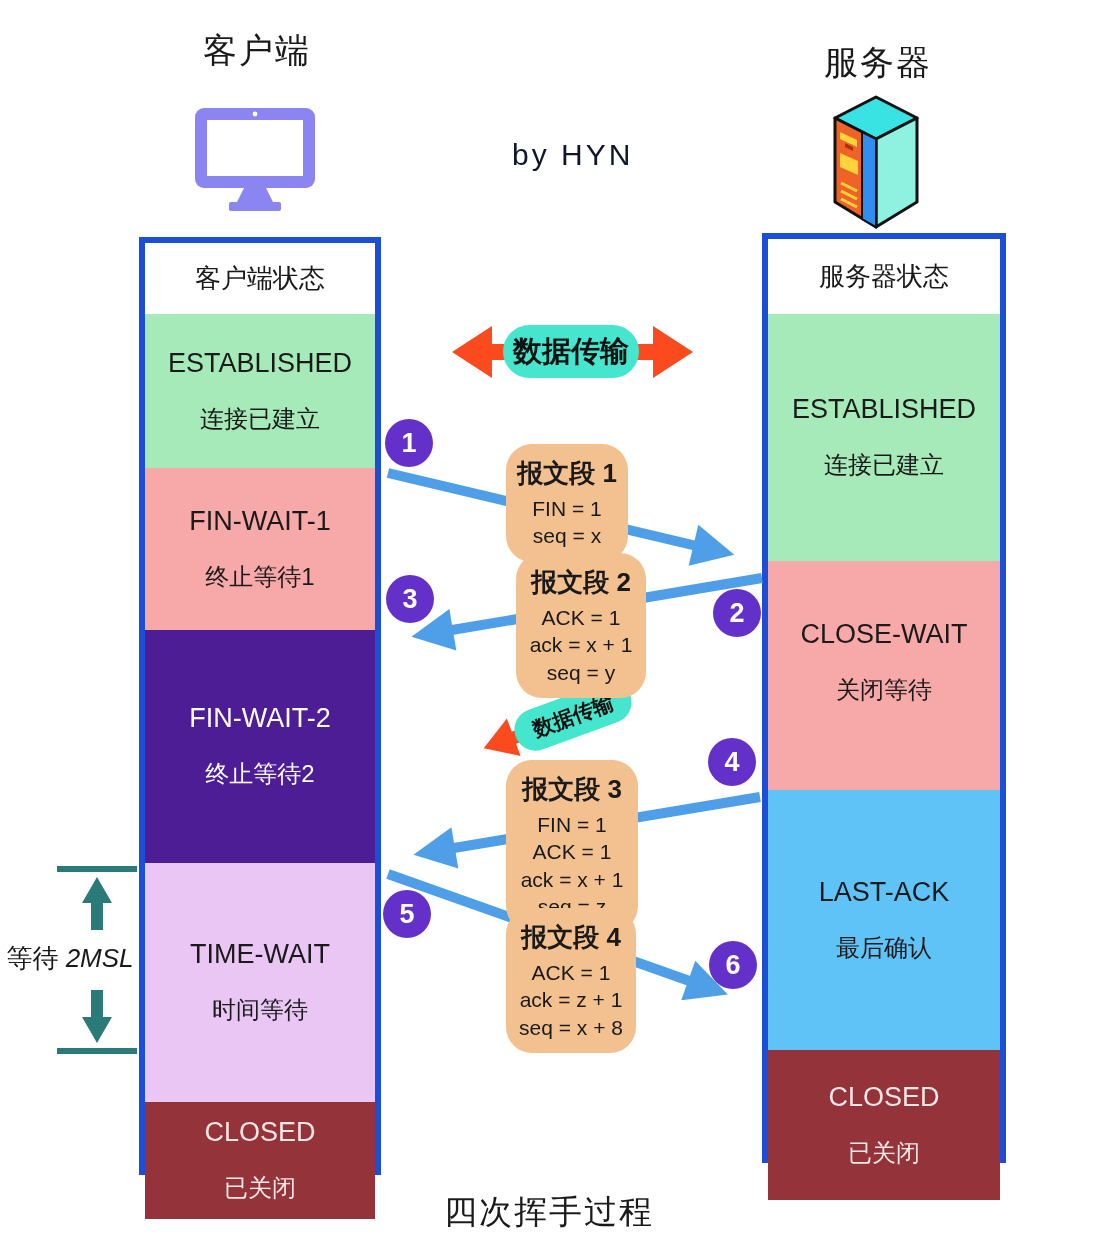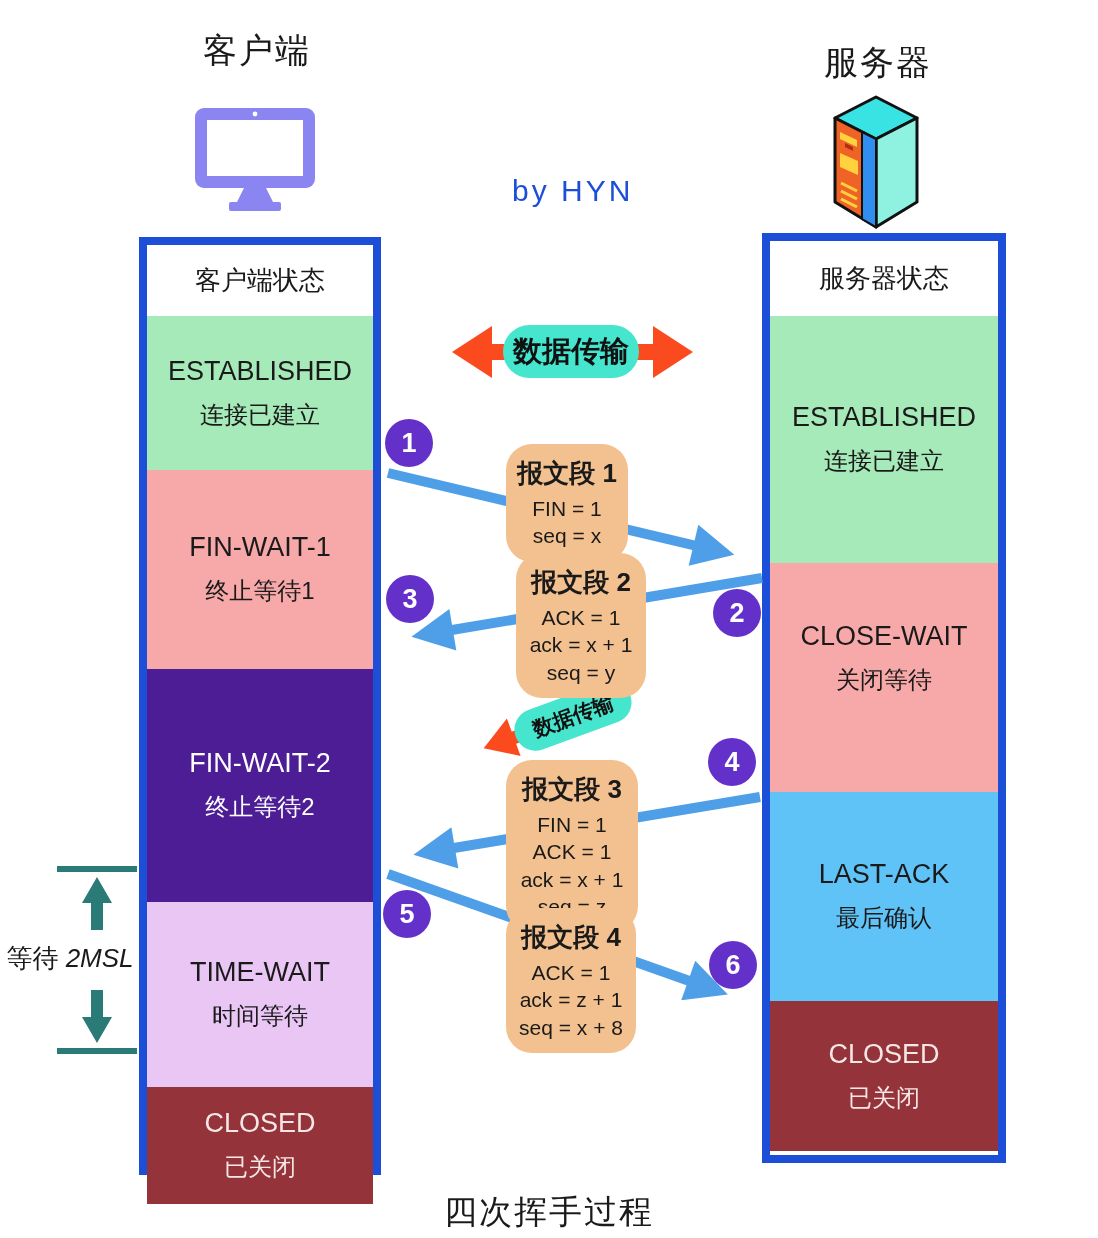--- a/index.html
+++ b/index.html
@@ -6,35 +6,35 @@
   #stage {
     position:relative; width:1098px; height:1238px;
     background:#ffffff; overflow:hidden;
     font-family:"Liberation Sans","DejaVu Sans",sans-serif;
     color:#1a1a1a;
   }
   .abs { position:absolute; }
 
   
   .endpoint-title { font-size:34px; text-align:center; letter-spacing:2px; }
-  .watermark { font-size:30px; color:#1d4ed8; letter-spacing:3px;margin-top:36px; }
+  .watermark { font-size:30px; color:#0f172a; letter-spacing:3px; }
 
   
   .column {
     position:absolute; box-sizing:border-box;
-    border:8px solid #1d4ed8; background:#ffffff;
+    border:6px solid #1d4ed8; background:#ffffff;
     display:flex; flex-direction:column; z-index:1;
   }
   .col-header {
     display:flex; align-items:center; justify-content:center;
     font-size:26px; background:#ffffff; flex:0 0 auto;
   }
   .state {
     display:flex; flex-direction:column; align-items:center; justify-content:center;
-    gap:0; flex:0 0 auto;
+    gap:12px; flex:0 0 auto;
   }
   .state .en { font-size:27px; }
   .state .cn { font-size:24px;margin-top:12px; }
   .bg-green    { background:#a5eab8; }
   .bg-pink     { background:#f7a8a8; }
   .bg-red      { background:#4c1d95; color:#ffffff; }
   .bg-lavender { background:#eac6f5; }
   .bg-maroon   { background:#943339; color:#f6e7e7; }
   .bg-blue     { background:#5fc3f7; }
 
@@ -113,49 +113,49 @@
       <line x1="8" y1="104" x2="24" y2="112" stroke="#ffd23e" stroke-width="3"></line>
     </svg>
   </div>
 
   <div class="column" style="left:139px; top:237px; width:242px; height:938px;">
     <div class="col-header" style="height:71px;">客户端状态</div>
     <div class="state bg-green" style="height:154px;">
       <span class="en">ESTABLISHED</span>
       <span class="cn">连接已建立</span>
     </div>
-    <div class="state bg-pink" style="height:199px;">
+    <div class="state bg-pink" style="height:162px;">
       <span class="en">FIN-WAIT-1</span>
       <span class="cn">终止等待1</span>
     </div>
     <div class="state bg-red" style="height:233px;">
       <span class="en">FIN-WAIT-2</span>
       <span class="cn">终止等待2</span>
     </div>
-    <div class="state bg-lavender" style="height:185px;">
+    <div class="state bg-lavender" style="height:239px;">
       <span class="en">TIME-WAIT</span>
       <span class="cn">时间等待</span>
     </div>
     <div class="state bg-maroon" style="height:117px;">
       <span class="en">CLOSED</span>
       <span class="cn">已关闭</span>
     </div>
   </div>
 
   <div class="column" style="left:762px; top:233px; width:244px; height:930px;">
     <div class="col-header" style="height:75px;">服务器状态</div>
     <div class="state bg-green" style="height:247px;">
       <span class="en">ESTABLISHED</span>
       <span class="cn">连接已建立</span>
     </div>
     <div class="state bg-pink" style="height:229px; justify-content:flex-start; padding-top:58px; box-sizing:border-box;">
       <span class="en">CLOSE-WAIT</span>
       <span class="cn">关闭等待</span>
     </div>
-    <div class="state bg-blue" style="height:209px;">
+    <div class="state bg-blue" style="height:260px;">
       <span class="en">LAST-ACK</span>
       <span class="cn">最后确认</span>
     </div>
     <div class="state bg-maroon" style="height:150px;">
       <span class="en">CLOSED</span>
       <span class="cn">已关闭</span>
     </div>
   </div>
 
   <svg id="arrow-layer" width="1098" height="1238" viewBox="0 0 1098 1238">

